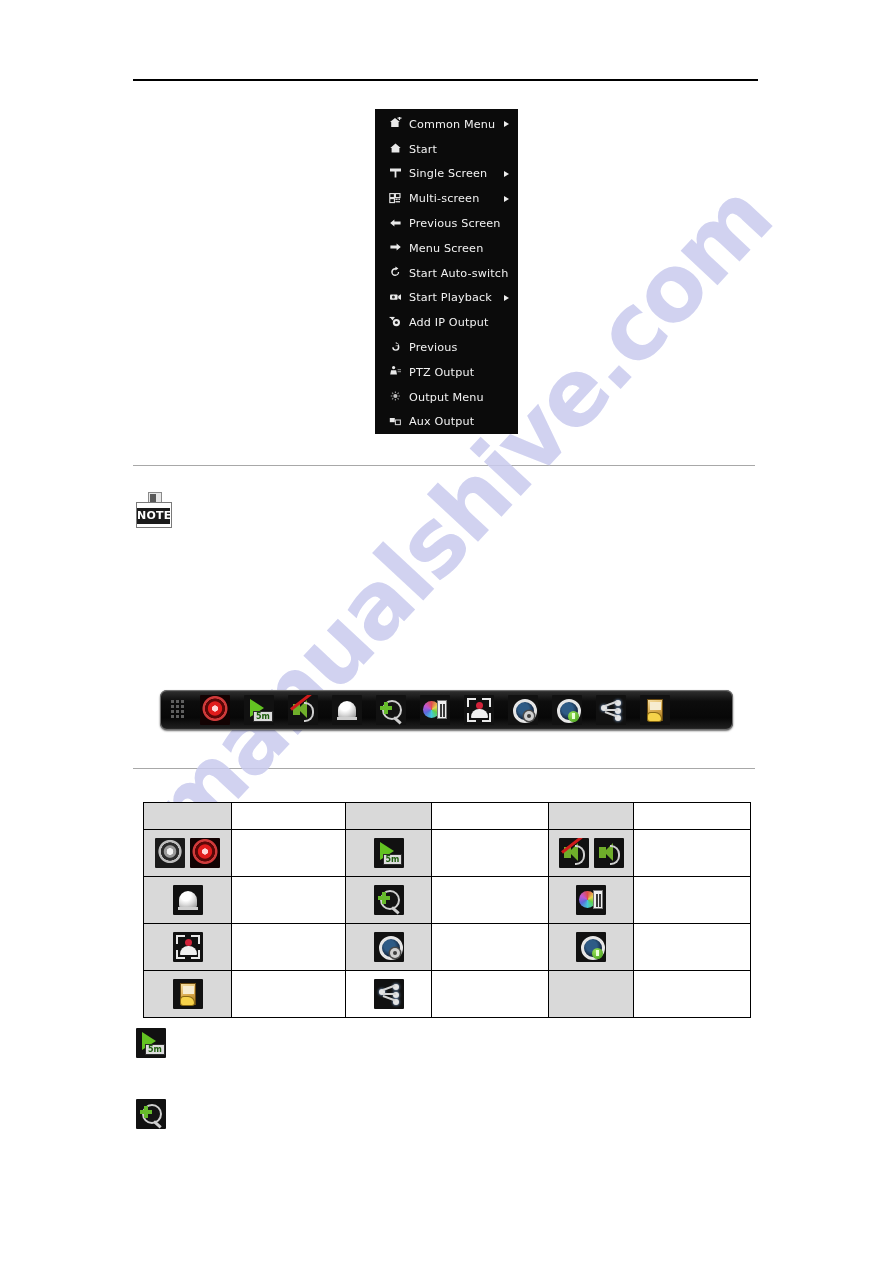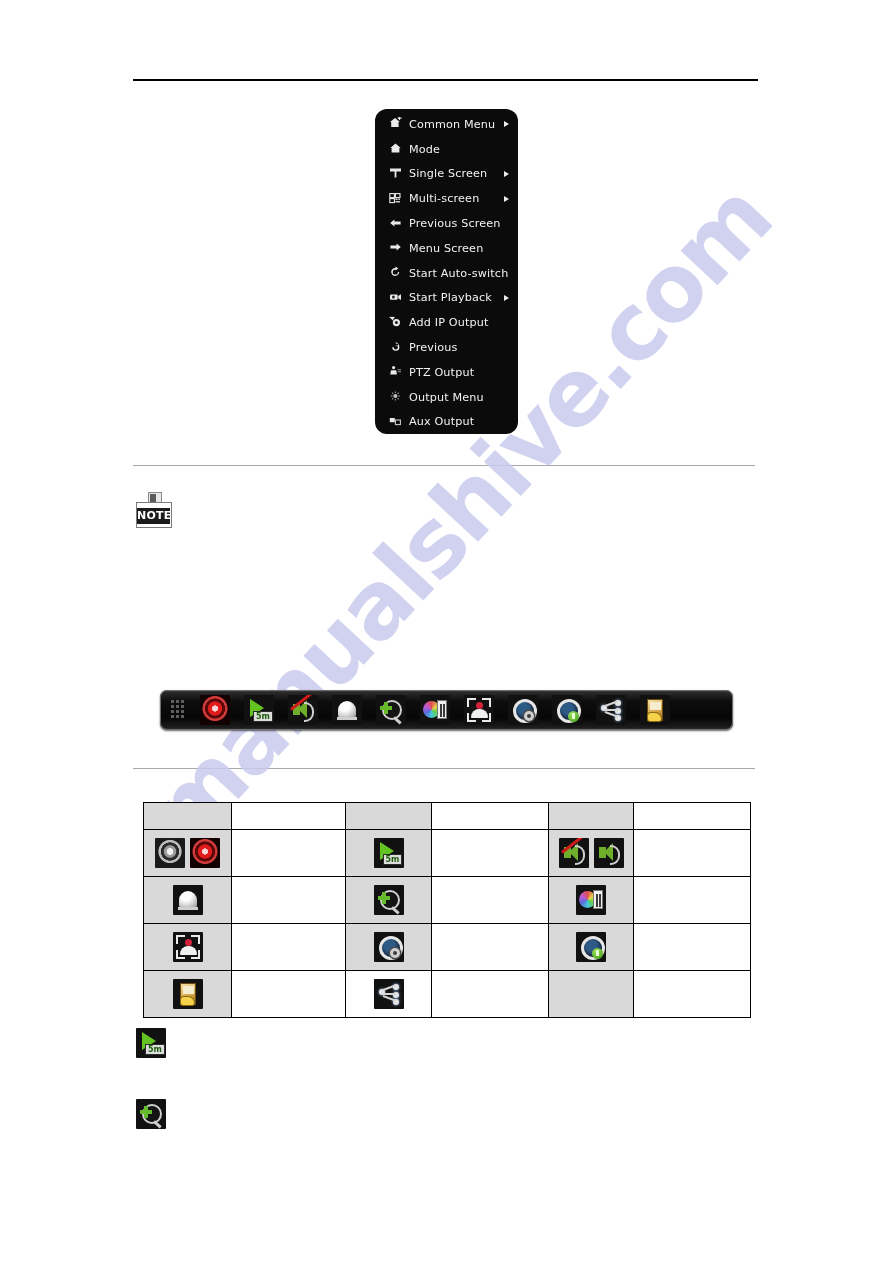--- a/index.html
+++ b/index.html
@@ -59,21 +59,20 @@
   #context-menu {
     position: absolute;
     left: 375px;
     top: 109px;
     width: 143px;
     height: 325px;
     background: #0b0b0b;
     z-index: 10;
     box-sizing: border-box;
     padding: 3px 0 4px 0;
-    border-radius: 12px;
   }
   .menu-item {
     position: relative;
     height: 24.8px;
     display: flex;
     align-items: center;
     padding-left: 12px;
     box-sizing: border-box;
   }
   .menu-item .mi-icon {
@@ -478,21 +477,21 @@
     <span class="mi-label">Common Menu</span>
     <span class="mi-arrow"></span>
   </div>
 
   <div class="menu-item">
     <span class="mi-icon">
       <svg width="13" height="12" viewBox="0 0 13 12">
           <path d="M6.5 1.5 L1.3 6 H2.6 V10.5 H10.4 V6 H11.7 Z" fill="#e9e9e9"></path>
         </svg>
     </span>
-    <span class="mi-label">Mode</span>
+    <span class="mi-label">Start</span>
 
   </div>
 
   <div class="menu-item">
     <span class="mi-icon">
       <svg width="13" height="12" viewBox="0 0 13 12">
           <rect x="1" y="1.5" width="11" height="3" fill="#e9e9e9"></rect>
           <rect x="5.6" y="4" width="1.8" height="6.5" fill="#e9e9e9"></rect>
         </svg>
     </span>

